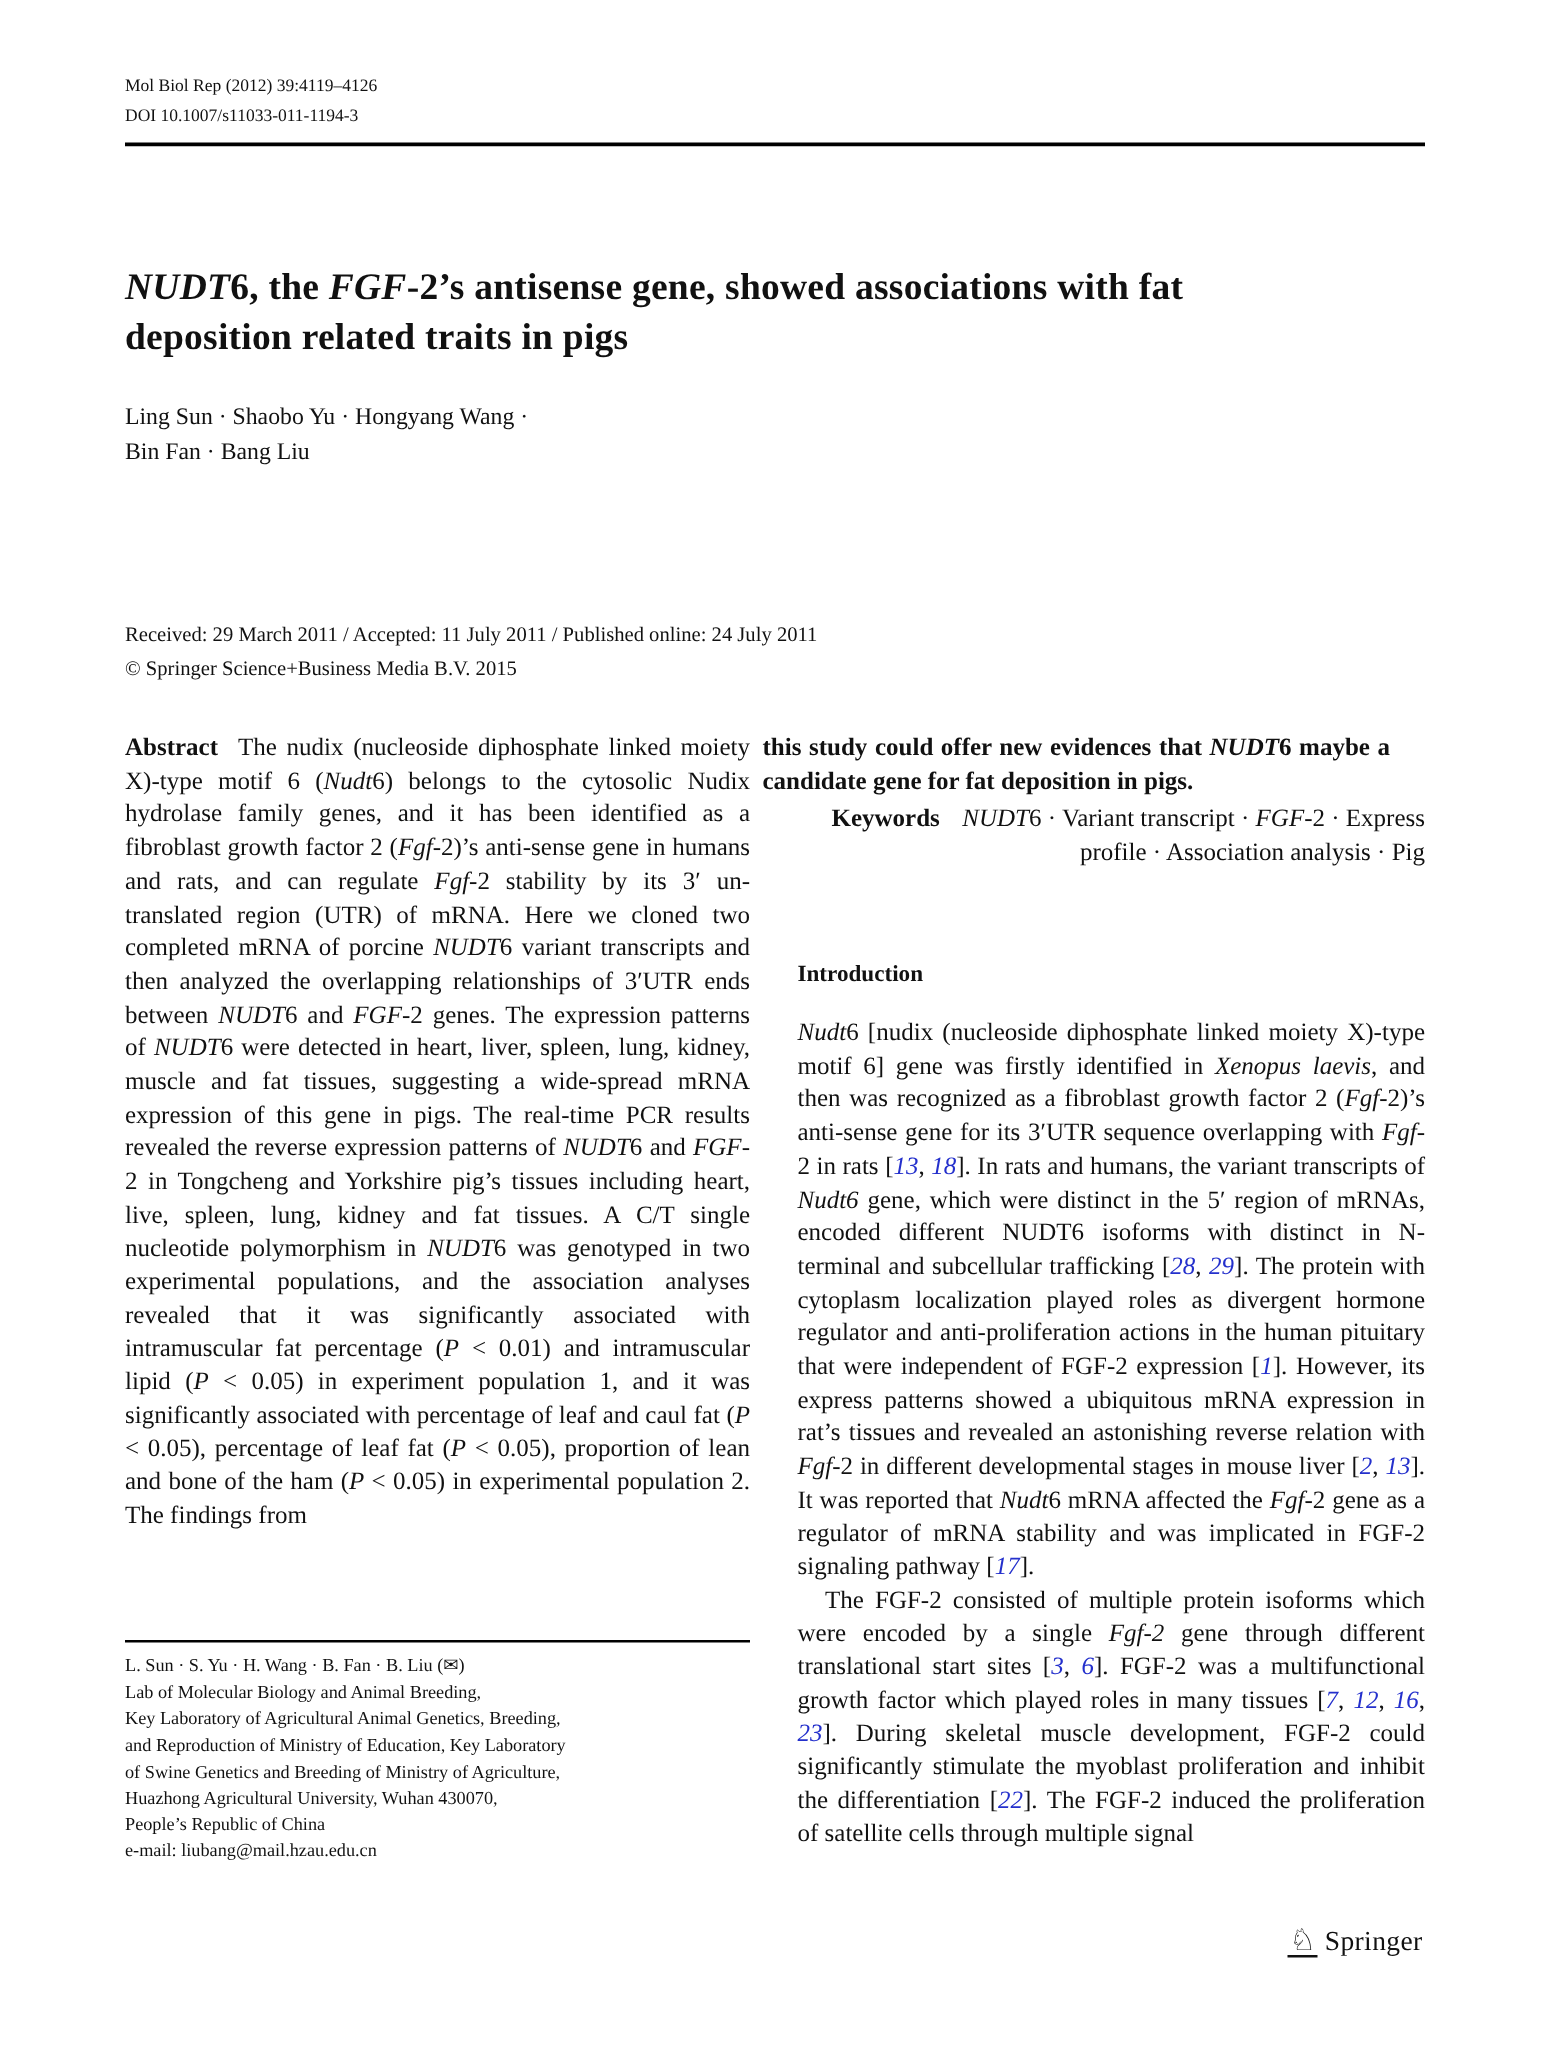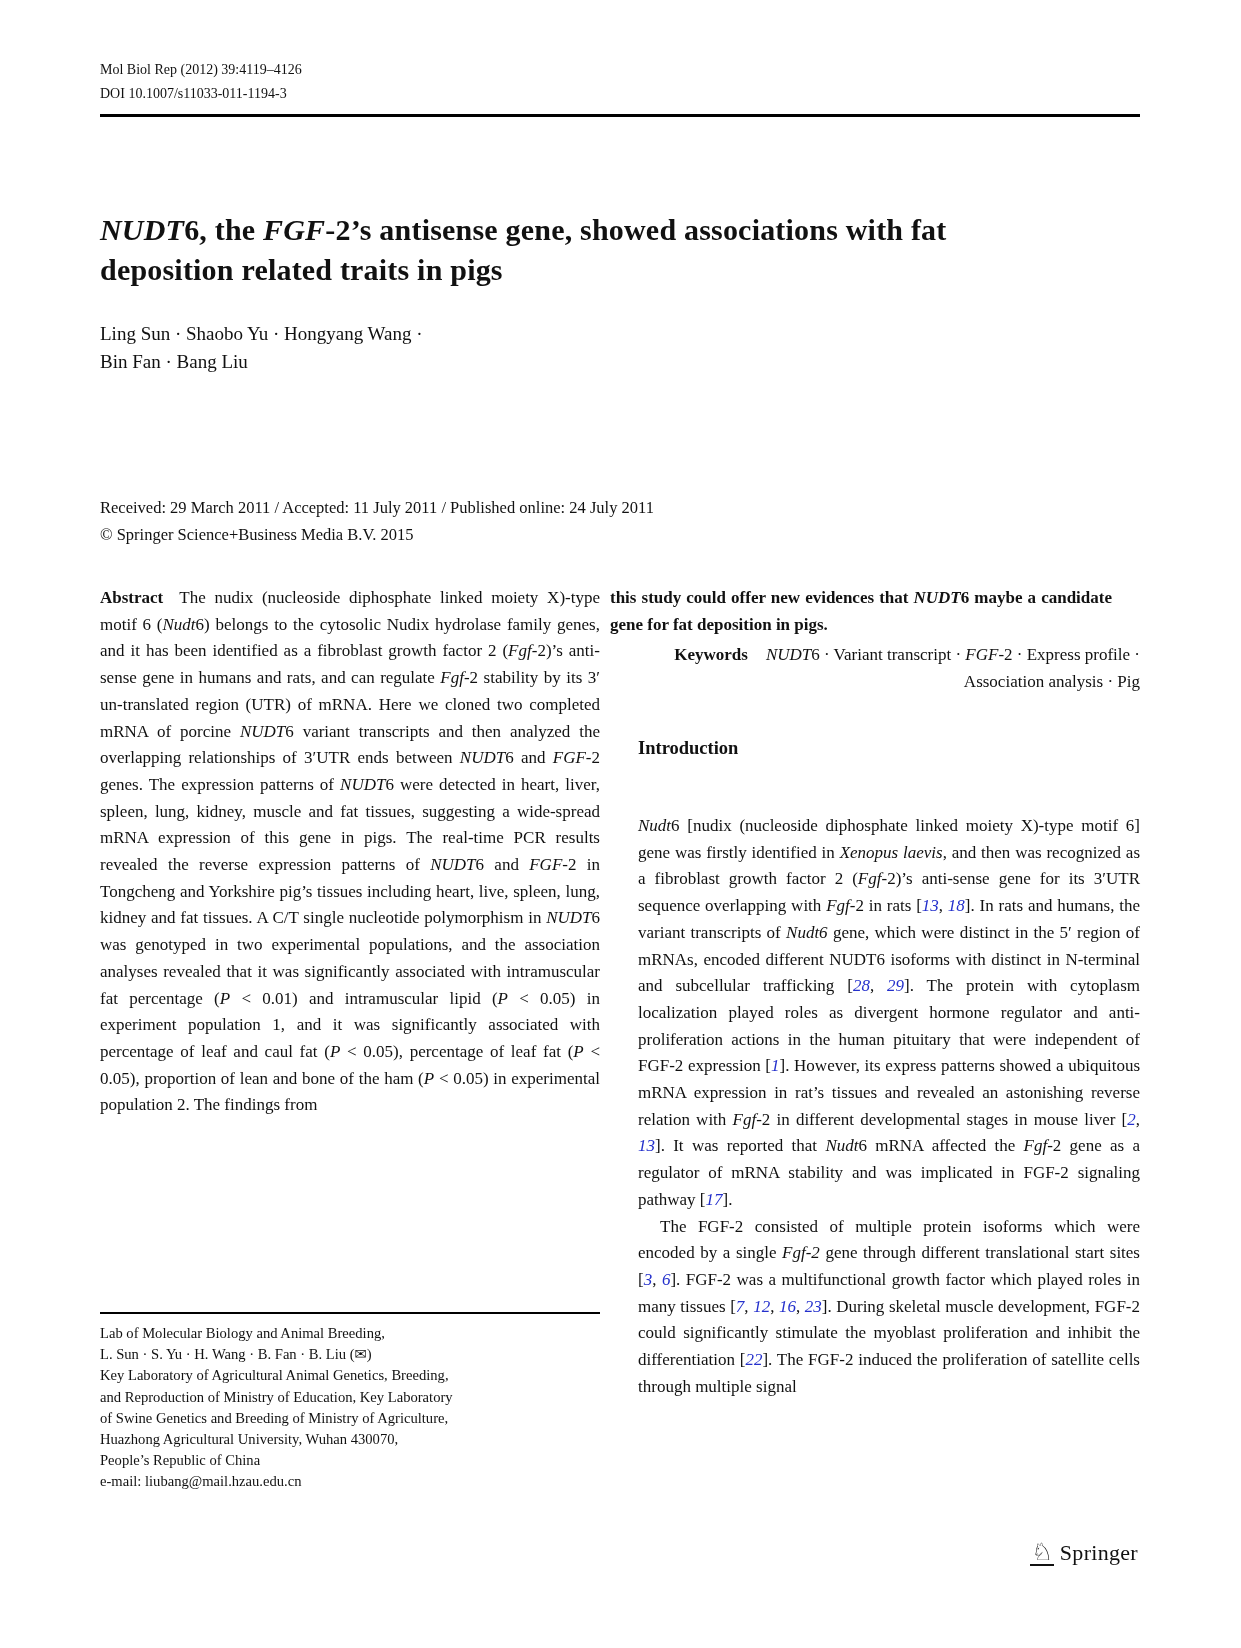--- a/index.html
+++ b/index.html
@@ -14,27 +14,27 @@
   .it{font-style:italic;}
   .cite{color:var(--cite,#2430cc);font-style:italic;}
   .header{position:absolute;left:100px;top:58px;font-size:14px;line-height:24px;}
   .toprule{position:absolute;left:100px;top:114px;width:1040px;height:3px;background:#000;}
   .title{
     position:absolute;left:100px;top:210px;width:980px;
     font-size:30px;font-weight:bold;line-height:40px;letter-spacing:0.2px;
   }
   .authors{position:absolute;left:100px;top:320px;font-size:19px;font-weight:normal;line-height:28px;}
   .dates{position:absolute;left:100px;top:494px;font-size:16.5px;line-height:27px;}
-  .col{position:absolute;width:500px;font-size:17px;line-height:26.7px;text-align:justify;}
+  .col{position:absolute;width:500px;font-size:20px;line-height:26.7px;text-align:justify;}
   .col-left{left:100px;top:585px;}
   .abs-label{font-weight:bold;padding-right:16px;}
   .kw-label{font-weight:bold;padding-right:18px;}
   .cont{left:610px;top:585px;width:502px;font-weight:bold;}
   .keywords{left:638px;top:642px;width:502px;text-align:right;}
-  .intro-head{position:absolute;left:638px;top:738px;font-size:18.5px;font-weight:bold;}
+  .intro-head{position:absolute;left:638px;top:770px;font-size:18.5px;font-weight:bold;}
   .intro{left:638px;top:813px;width:502px;}
   .para2{text-indent:22px;}
   .footnote{position:absolute;left:100px;top:1312px;width:500px;font-size:14.6px;line-height:21.2px;}
   .footrule{width:500px;height:2px;background:#000;margin-bottom:9px;}
   .springer{
     position:absolute;top:1540px;right:103px;
     display:flex;align-items:center;gap:6px;
     font-size:22px;
   }
   .knight{
@@ -81,22 +81,22 @@
 
   <div class="intro-head">Introduction</div>
 
   <div class="col intro">
     <div><span class="it">Nudt</span><span>6 [nudix (nucleoside diphosphate linked moiety X)-type motif 6] gene was firstly identified in </span><span class="it">Xenopus laevis</span><span>, and then was recognized as a fibroblast growth factor 2 (</span><span class="it">Fgf</span><span>-2)’s anti-sense gene for its 3′UTR sequence overlapping with </span><span class="it">Fgf</span><span>-2 in rats [</span><span class="cite">13</span><span>, </span><span class="cite">18</span><span>]. In rats and humans, the variant transcripts of </span><span class="it">Nudt6</span><span> gene, which were distinct in the 5′ region of mRNAs, encoded different NUDT6 isoforms with distinct in N-terminal and subcellular trafficking [</span><span class="cite">28</span><span>, </span><span class="cite">29</span><span>]. The protein with cytoplasm localization played roles as divergent hormone regulator and anti-proliferation actions in the human pituitary that were independent of FGF-2 expression [</span><span class="cite">1</span><span>]. However, its express patterns showed a ubiquitous mRNA expression in rat’s tissues and revealed an astonishing reverse relation with </span><span class="it">Fgf</span><span>-2 in different developmental stages in mouse liver [</span><span class="cite">2</span><span>, </span><span class="cite">13</span><span>]. It was reported that </span><span class="it">Nudt</span><span>6 mRNA affected the </span><span class="it">Fgf</span><span>-2 gene as a regulator of mRNA stability and was implicated in FGF-2 signaling pathway [</span><span class="cite">17</span><span>].</span></div>
     <div class="para2"><span>The FGF-2 consisted of multiple protein isoforms which were encoded by a single </span><span class="it">Fgf-2</span><span> gene through different translational start sites [</span><span class="cite">3</span><span>, </span><span class="cite">6</span><span>]. FGF-2 was a multifunctional growth factor which played roles in many tissues [</span><span class="cite">7</span><span>, </span><span class="cite">12</span><span>, </span><span class="cite">16</span><span>, </span><span class="cite">23</span><span>]. During skeletal muscle development, FGF-2 could significantly stimulate the myoblast proliferation and inhibit the differentiation [</span><span class="cite">22</span><span>]. The FGF-2 induced the proliferation of satellite cells through multiple signal</span></div>
   </div>
 
   <div class="footnote">
     <div class="footrule"></div>
+    <div>L. Sun · S. Yu · H. Wang · B. Fan · B. Liu (✉)</div>
     <div>Lab of Molecular Biology and Animal Breeding,</div>
-    <div>L. Sun · S. Yu · H. Wang · B. Fan · B. Liu (✉)</div>
     <div>Key Laboratory of Agricultural Animal Genetics, Breeding,</div>
     <div>and Reproduction of Ministry of Education, Key Laboratory</div>
     <div>of Swine Genetics and Breeding of Ministry of Agriculture,</div>
     <div>Huazhong Agricultural University, Wuhan 430070,</div>
     <div>People’s Republic of China</div>
     <div>e-mail: liubang@mail.hzau.edu.cn</div>
   </div>
 
   <div class="springer">
     <span class="knight">♘</span>

